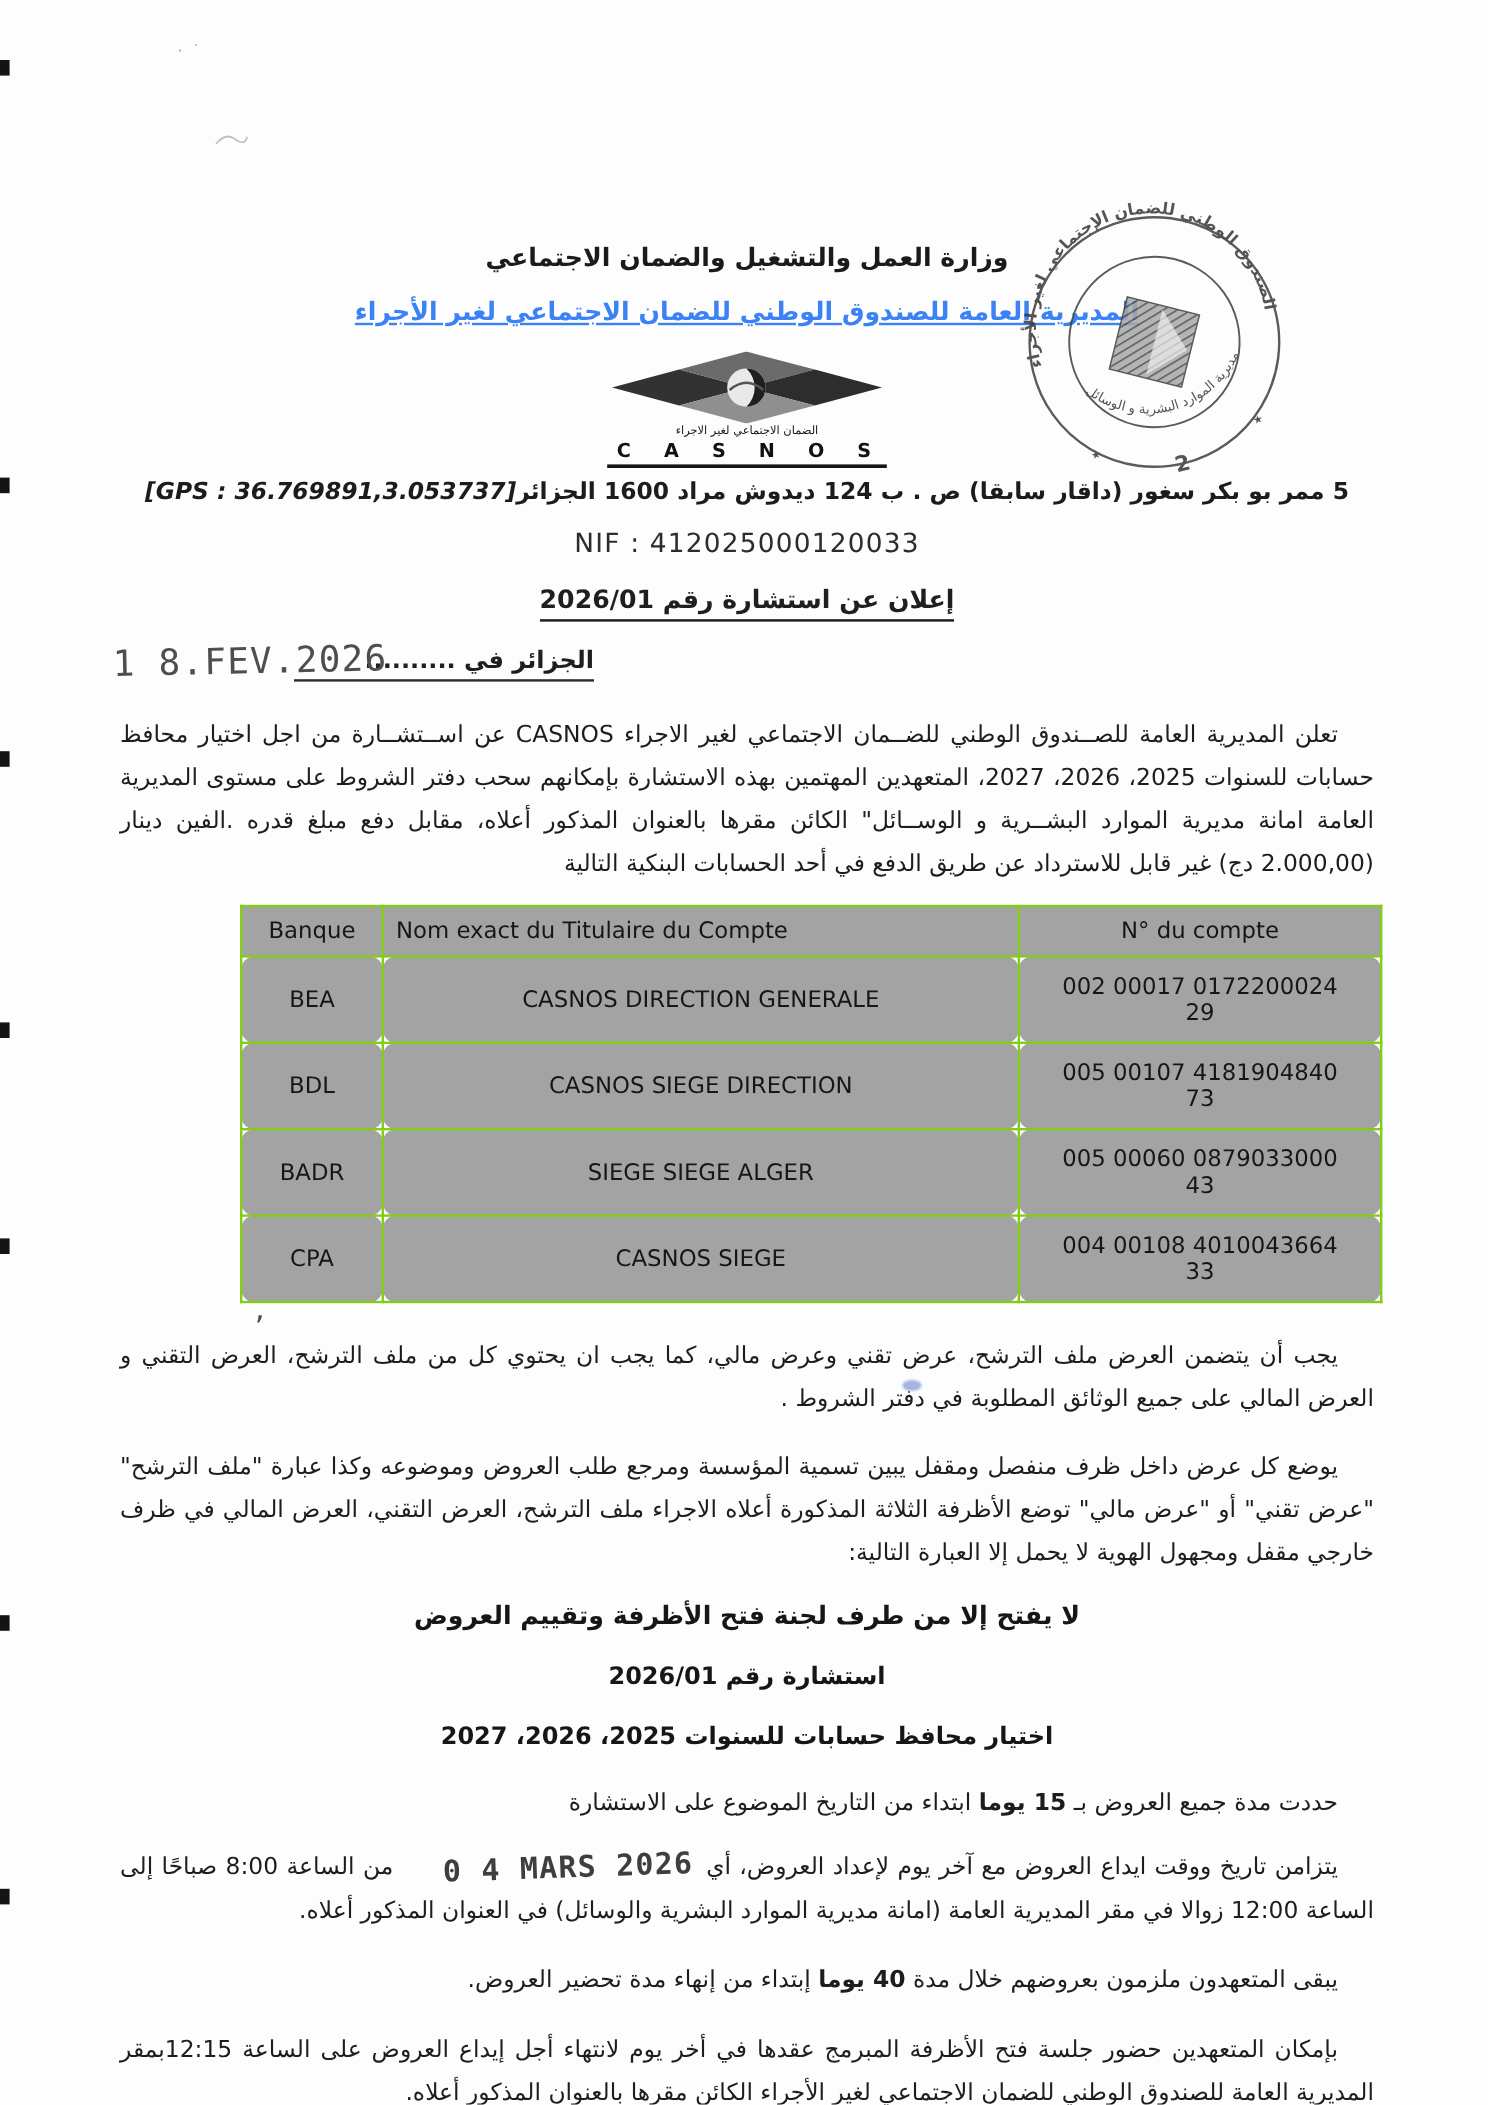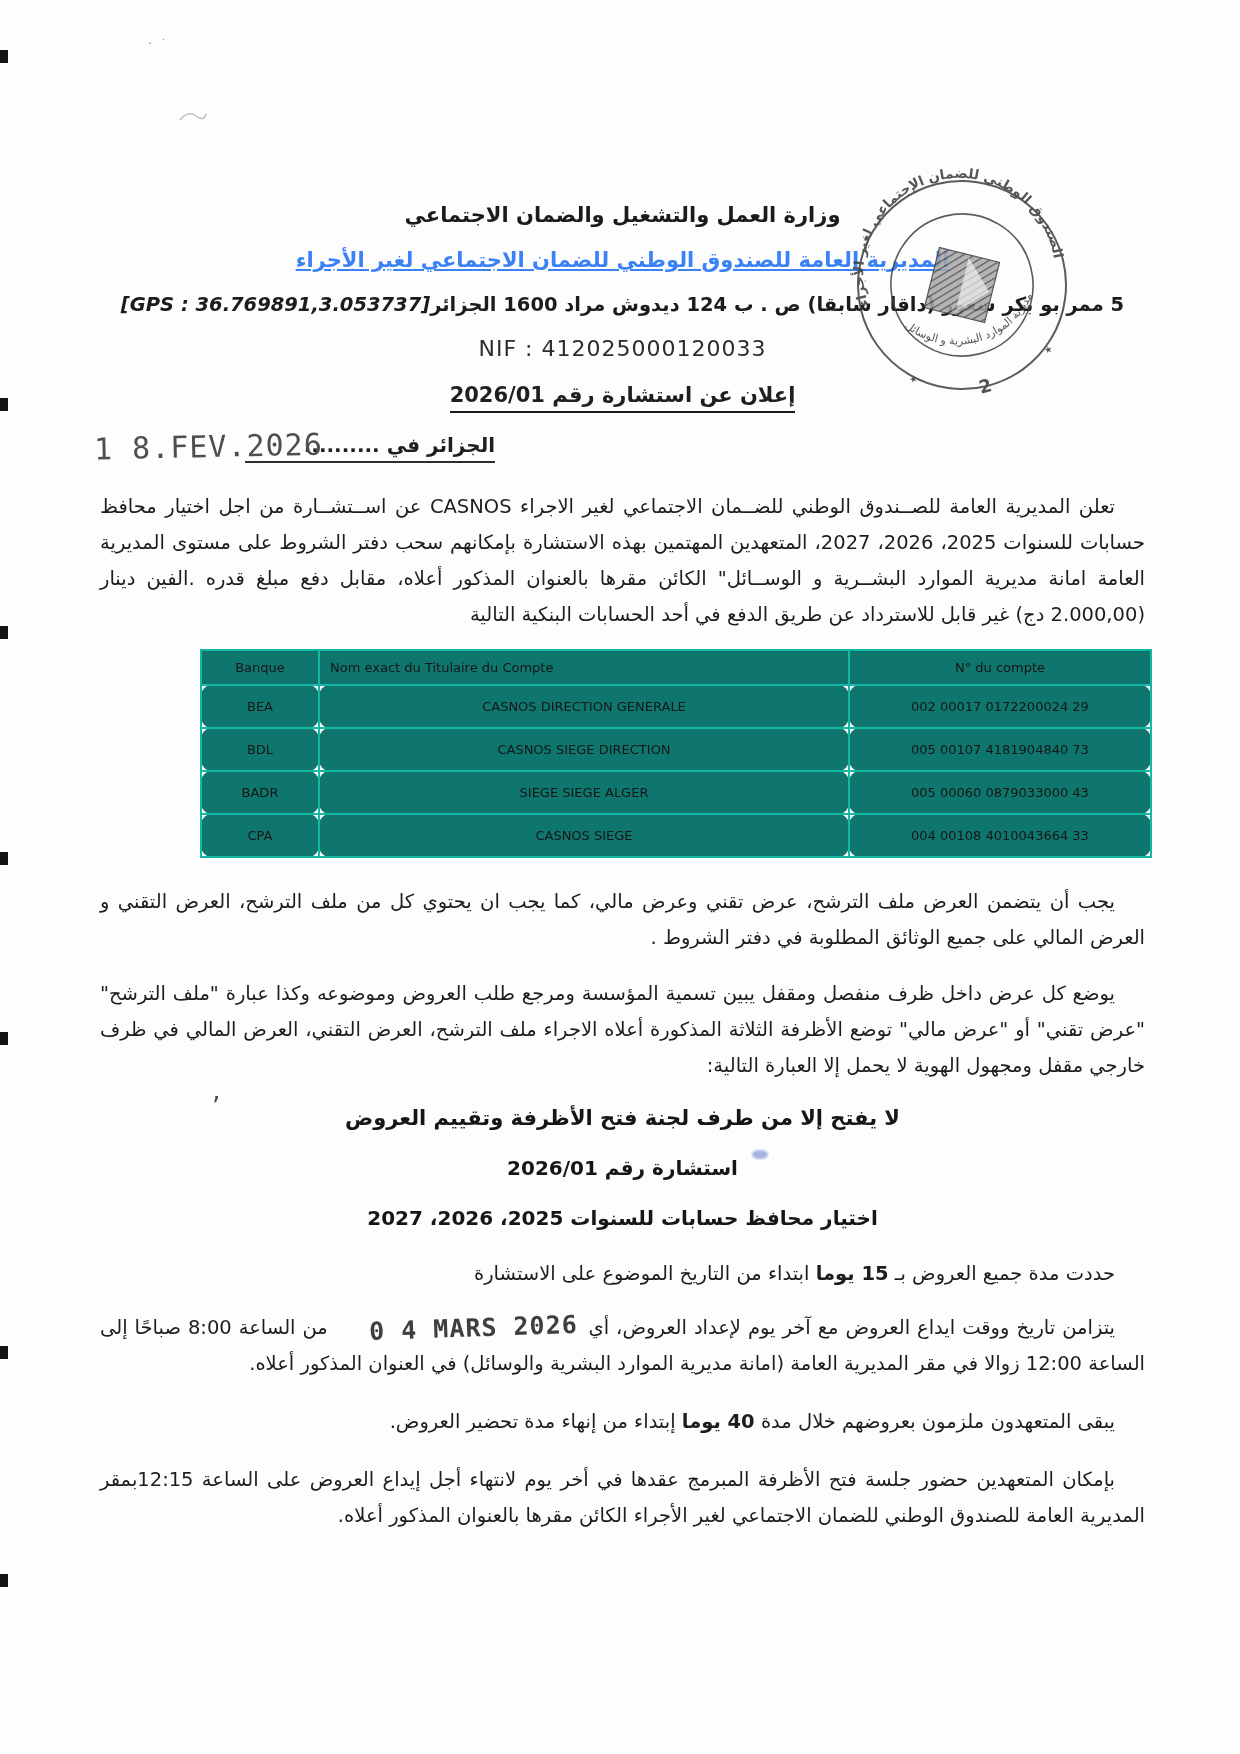--- a/index.html
+++ b/index.html
@@ -166,25 +166,25 @@
   .n3 { margin-top: 26px; font-size: 20px; }
 
   
   .bank-table {
     margin: 16px 0 0 100px;
     border-collapse: collapse;
     width: 950px;
     table-layout: fixed;
   }
   .bank-table th, .bank-table td {
-    border: 2px solid #14b8a6;
-    font-size: 13px;
+    border: 2px solid #84cc16;
+    font-size: 19px;
     font-weight: normal;
     color: #161616;
-    background: #0f766e;
+    background: #a3a3a3;
   }
   .bank-table th { padding: 9px 10px; }
   .bank-table td { padding: 13px 24px; text-align: center; border-radius: 11px; }
   .col-bank  { width: 118px; text-align: center; }
   .col-name  { width: 530px; text-align: left; }
   .col-num   { width: 302px; text-align: center; }
 
   
   .edge-mark {
     position: absolute;
@@ -267,20 +267,35 @@
       <text x="112" y="230" font-size="18" font-weight="bold" fill="#373737">2</text>
     </svg>
   </div>
 
   <div class="content">
 
     <p class="ministry">وزارة العمل والتشغيل والضمان الاجتماعي</p>
 
     <p class="directorate">المديرية العامة للصندوق الوطني للضمان الاجتماعي لغير الأجراء</p>
 
+    <div class="logo-block">
+      <svg class="logo-svg" viewBox="0 0 225 60">
+        <polygon points="0,30 56,15 112,30 56,45" fill="#323232"></polygon>
+        <polygon points="56,15 112,0 169,15 112,30" fill="#6b6b6b"></polygon>
+        <polygon points="112,30 169,15 225,30 169,45" fill="#2d2d2d"></polygon>
+        <polygon points="56,45 112,30 169,45 112,60" fill="#8f8f8f"></polygon>
+        <circle cx="112" cy="30" r="16" fill="#e9e9e9"></circle>
+        <path d="M 112,14 A 16,16 0 0 1 112,46 A 22,22 0 0 0 112,14 Z" fill="#1f1f1f"></path>
+        <path d="M 98,32 Q 112,20 126,32" fill="none" stroke="#555" stroke-width="2"></path>
+      </svg>
+      <div class="logo-ar">الضمان الاجتماعي لغير الاجراء</div>
+      <div>
+        <span class="logo-name">C A S N O S</span>
+      </div>
+    </div>
 
     <p class="address">
       <span>5 ممر بو بكر سغور (داقار سابقا) ص . ب  124 ديدوش مراد 1600 الجزائر</span><bdi dir="ltr" class="gps">[GPS : 36.769891,3.053737]</bdi>
     </p>
 
     <p class="nif">NIF : 412025000120033</p>
 
     <p class="title">
       <span>إعلان عن استشارة رقم 2026/01</span>
     </p>

